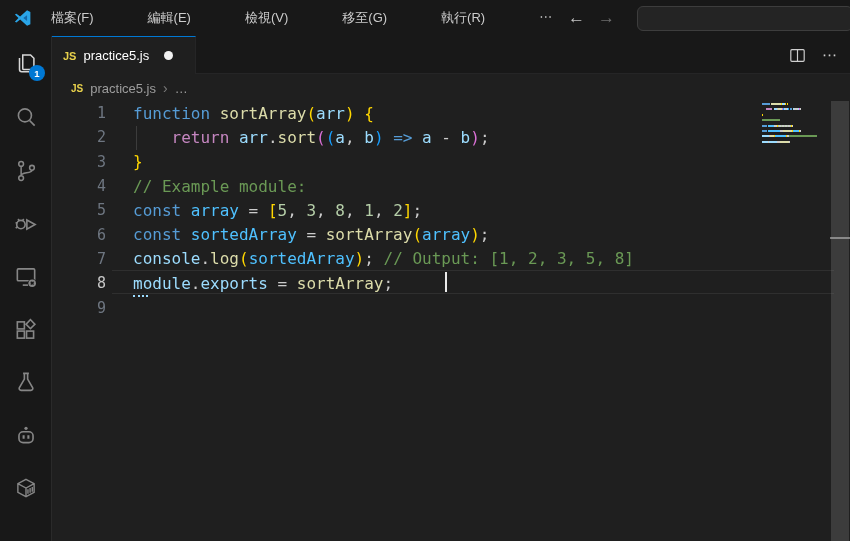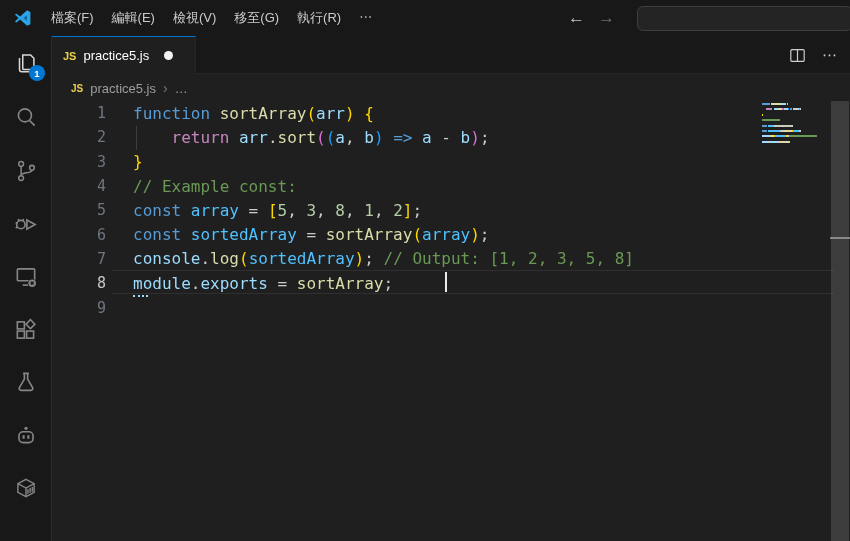--- a/index.html
+++ b/index.html
@@ -5,21 +5,21 @@
   * { box-sizing: border-box; }
   html,body { margin:0; padding:0; }
   body {
     width:850px; height:541px; overflow:hidden; position:relative;
     background:#1f1f1f; font-family:"Liberation Sans", sans-serif; color:#cccccc;
   }
   
   .titlebar { position:absolute; left:0; top:0; width:850px; height:36px;
     background:#181818; display:flex; align-items:center; }
   .logo { width:21px; height:21px; margin-left:12px; flex:0 0 auto; }
-  .menus { display:flex; margin-left:9px; }
+  .menus { display:flex; margin-left:9px;gap:36px; }
   .menu-item { padding:3px 9px; font-size:13px; color:#cccccc; border-radius:5px; white-space:nowrap; }
   .nav-arrows { position:absolute; left:568px; top:0; height:36px; display:flex; align-items:center; gap:13px; font-size:17px; }
   .nav-back { color:#c5c5c5; } .nav-fwd { color:#6e6e6e; }
   .command-center { position:absolute; left:637px; top:6px; width:216px; height:25px;
     background:#242424; border:1px solid #3d3d3d; border-radius:6px; color:#cccccc;
     font-size:12px; padding:0 8px; outline:none; }
   
   .activitybar { position:absolute; left:0; top:36px; width:52px; bottom:0;
     background:#181818; border-right:1px solid #2a2a2a; }
   .ab-item { position:absolute; left:0; width:51px; height:40px;
@@ -177,21 +177,21 @@
   <span>practice5.js</span>
   <span class="bc-sep">›</span>
   <span>…</span>
 </div>
 
 <div class="cur-line"></div>
 <div class="lines">
     <div class="line-row"><span class="ln">1</span><span class="lcode"><span style="color: rgb(86, 156, 214);">function</span><span style="color: rgb(204, 204, 204);"> </span><span style="color: rgb(220, 220, 170);">sortArray</span><span style="color: rgb(255, 215, 0);">(</span><span style="color: rgb(156, 220, 254);">arr</span><span style="color: rgb(255, 215, 0);">)</span><span style="color: rgb(204, 204, 204);"> </span><span style="color: rgb(255, 215, 0);">{</span></span></div>
     <div class="line-row"><span class="ln">2</span><span class="lcode"><span style="color: rgb(204, 204, 204);">    </span><span style="color: rgb(197, 134, 192);">return</span><span style="color: rgb(204, 204, 204);"> </span><span style="color: rgb(156, 220, 254);">arr</span><span style="color: rgb(204, 204, 204);">.</span><span style="color: rgb(220, 220, 170);">sort</span><span style="color: rgb(218, 112, 214);">(</span><span style="color: rgb(23, 159, 255);">(</span><span style="color: rgb(156, 220, 254);">a</span><span style="color: rgb(204, 204, 204);">, </span><span style="color: rgb(156, 220, 254);">b</span><span style="color: rgb(23, 159, 255);">)</span><span style="color: rgb(204, 204, 204);"> </span><span style="color: rgb(86, 156, 214);">=&gt;</span><span style="color: rgb(204, 204, 204);"> </span><span style="color: rgb(156, 220, 254);">a</span><span style="color: rgb(204, 204, 204);"> - </span><span style="color: rgb(156, 220, 254);">b</span><span style="color: rgb(218, 112, 214);">)</span><span style="color: rgb(204, 204, 204);">;</span></span></div>
     <div class="line-row"><span class="ln">3</span><span class="lcode"><span style="color: rgb(255, 215, 0);">}</span></span></div>
-    <div class="line-row"><span class="ln">4</span><span class="lcode"><span style="color: rgb(106, 153, 85);">// Example const:</span></span></div>
+    <div class="line-row"><span class="ln">4</span><span class="lcode"><span style="color: rgb(106, 153, 85);">// Example module:</span></span></div>
     <div class="line-row"><span class="ln">5</span><span class="lcode"><span style="color: rgb(86, 156, 214);">const</span><span style="color: rgb(204, 204, 204);"> </span><span style="color: rgb(79, 193, 255);">array</span><span style="color: rgb(204, 204, 204);"> = </span><span style="color: rgb(255, 215, 0);">[</span><span style="color: rgb(181, 206, 168);">5</span><span style="color: rgb(204, 204, 204);">, </span><span style="color: rgb(181, 206, 168);">3</span><span style="color: rgb(204, 204, 204);">, </span><span style="color: rgb(181, 206, 168);">8</span><span style="color: rgb(204, 204, 204);">, </span><span style="color: rgb(181, 206, 168);">1</span><span style="color: rgb(204, 204, 204);">, </span><span style="color: rgb(181, 206, 168);">2</span><span style="color: rgb(255, 215, 0);">]</span><span style="color: rgb(204, 204, 204);">;</span></span></div>
     <div class="line-row"><span class="ln">6</span><span class="lcode"><span style="color: rgb(86, 156, 214);">const</span><span style="color: rgb(204, 204, 204);"> </span><span style="color: rgb(79, 193, 255);">sortedArray</span><span style="color: rgb(204, 204, 204);"> = </span><span style="color: rgb(220, 220, 170);">sortArray</span><span style="color: rgb(255, 215, 0);">(</span><span style="color: rgb(79, 193, 255);">array</span><span style="color: rgb(255, 215, 0);">)</span><span style="color: rgb(204, 204, 204);">;</span></span></div>
     <div class="line-row"><span class="ln">7</span><span class="lcode"><span style="color: rgb(156, 220, 254);">console</span><span style="color: rgb(204, 204, 204);">.</span><span style="color: rgb(220, 220, 170);">log</span><span style="color: rgb(255, 215, 0);">(</span><span style="color: rgb(79, 193, 255);">sortedArray</span><span style="color: rgb(255, 215, 0);">)</span><span style="color: rgb(204, 204, 204);">; </span><span style="color: rgb(106, 153, 85);">// Output: [1, 2, 3, 5, 8]</span></span></div>
     <div class="line-row"><span class="ln active">8</span><span class="lcode"><span style="color: rgb(156, 220, 254);">module</span><span style="color: rgb(204, 204, 204);">.</span><span style="color: rgb(156, 220, 254);">exports</span><span style="color: rgb(204, 204, 204);"> = </span><span style="color: rgb(220, 220, 170);">sortArray</span><span style="color: rgb(204, 204, 204);">;</span></span></div>
     <div class="line-row"><span class="ln">9</span><span class="lcode"></span></div>
   </div>
 <div class="indent-guide"></div>
 <div class="hint-dots"></div>
 <div class="cursor"></div>
 

